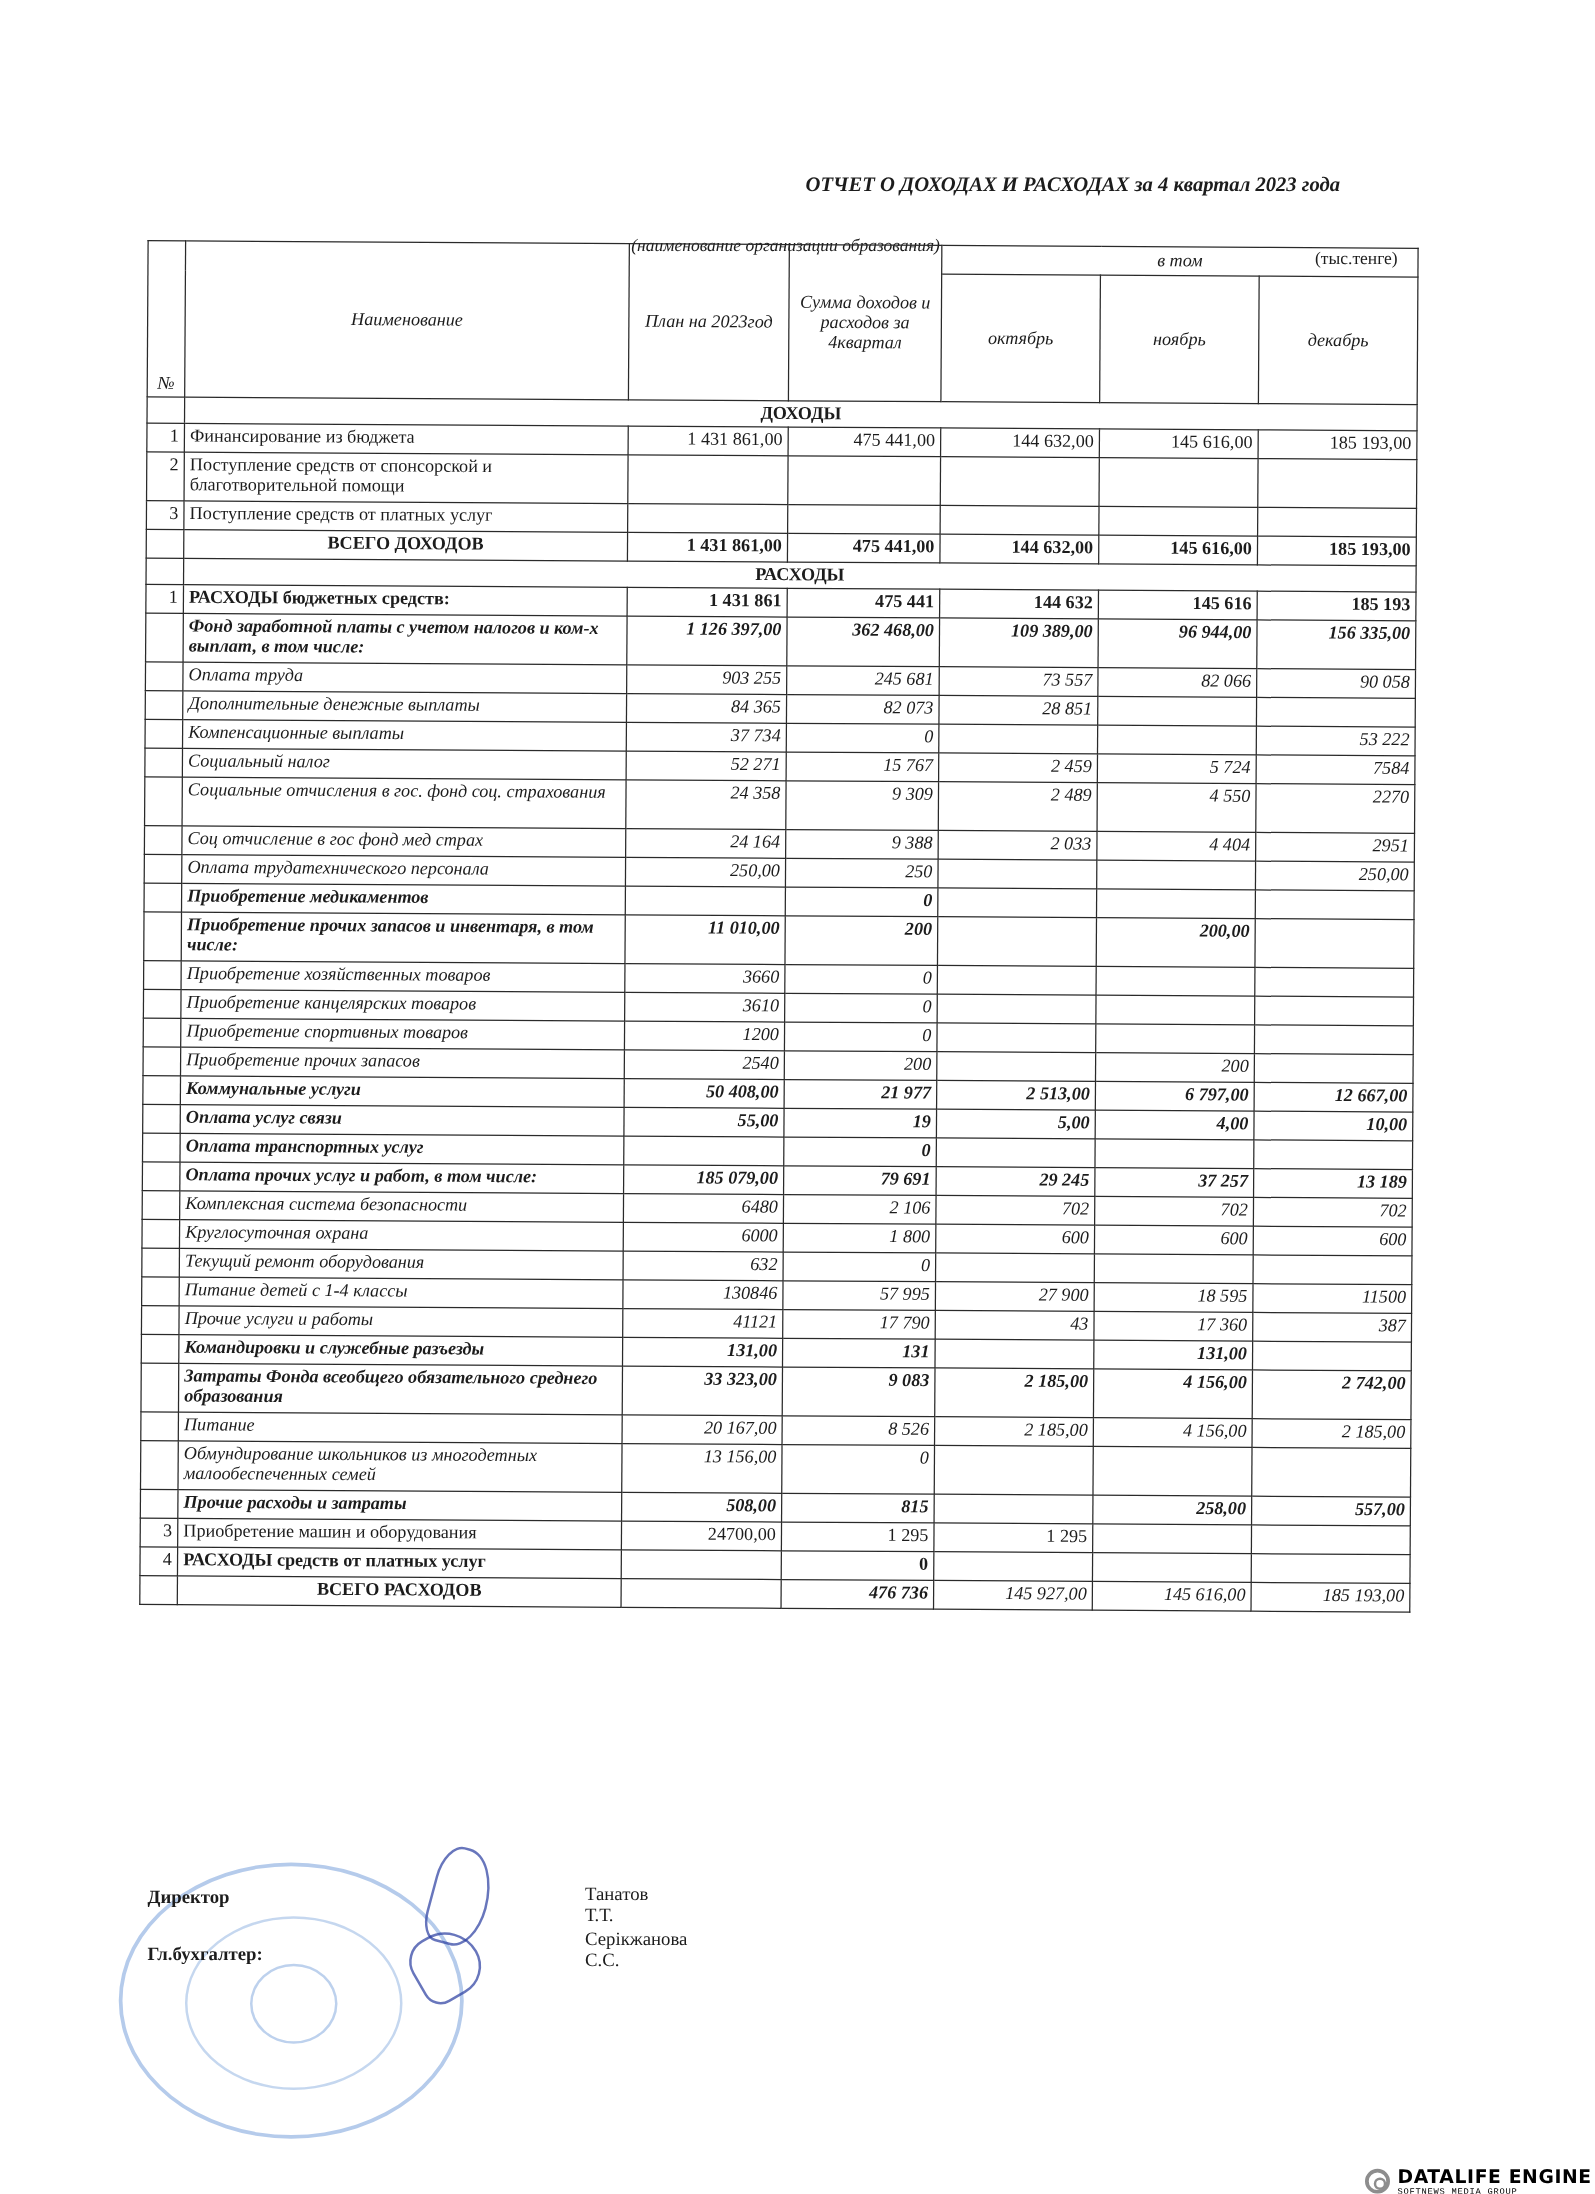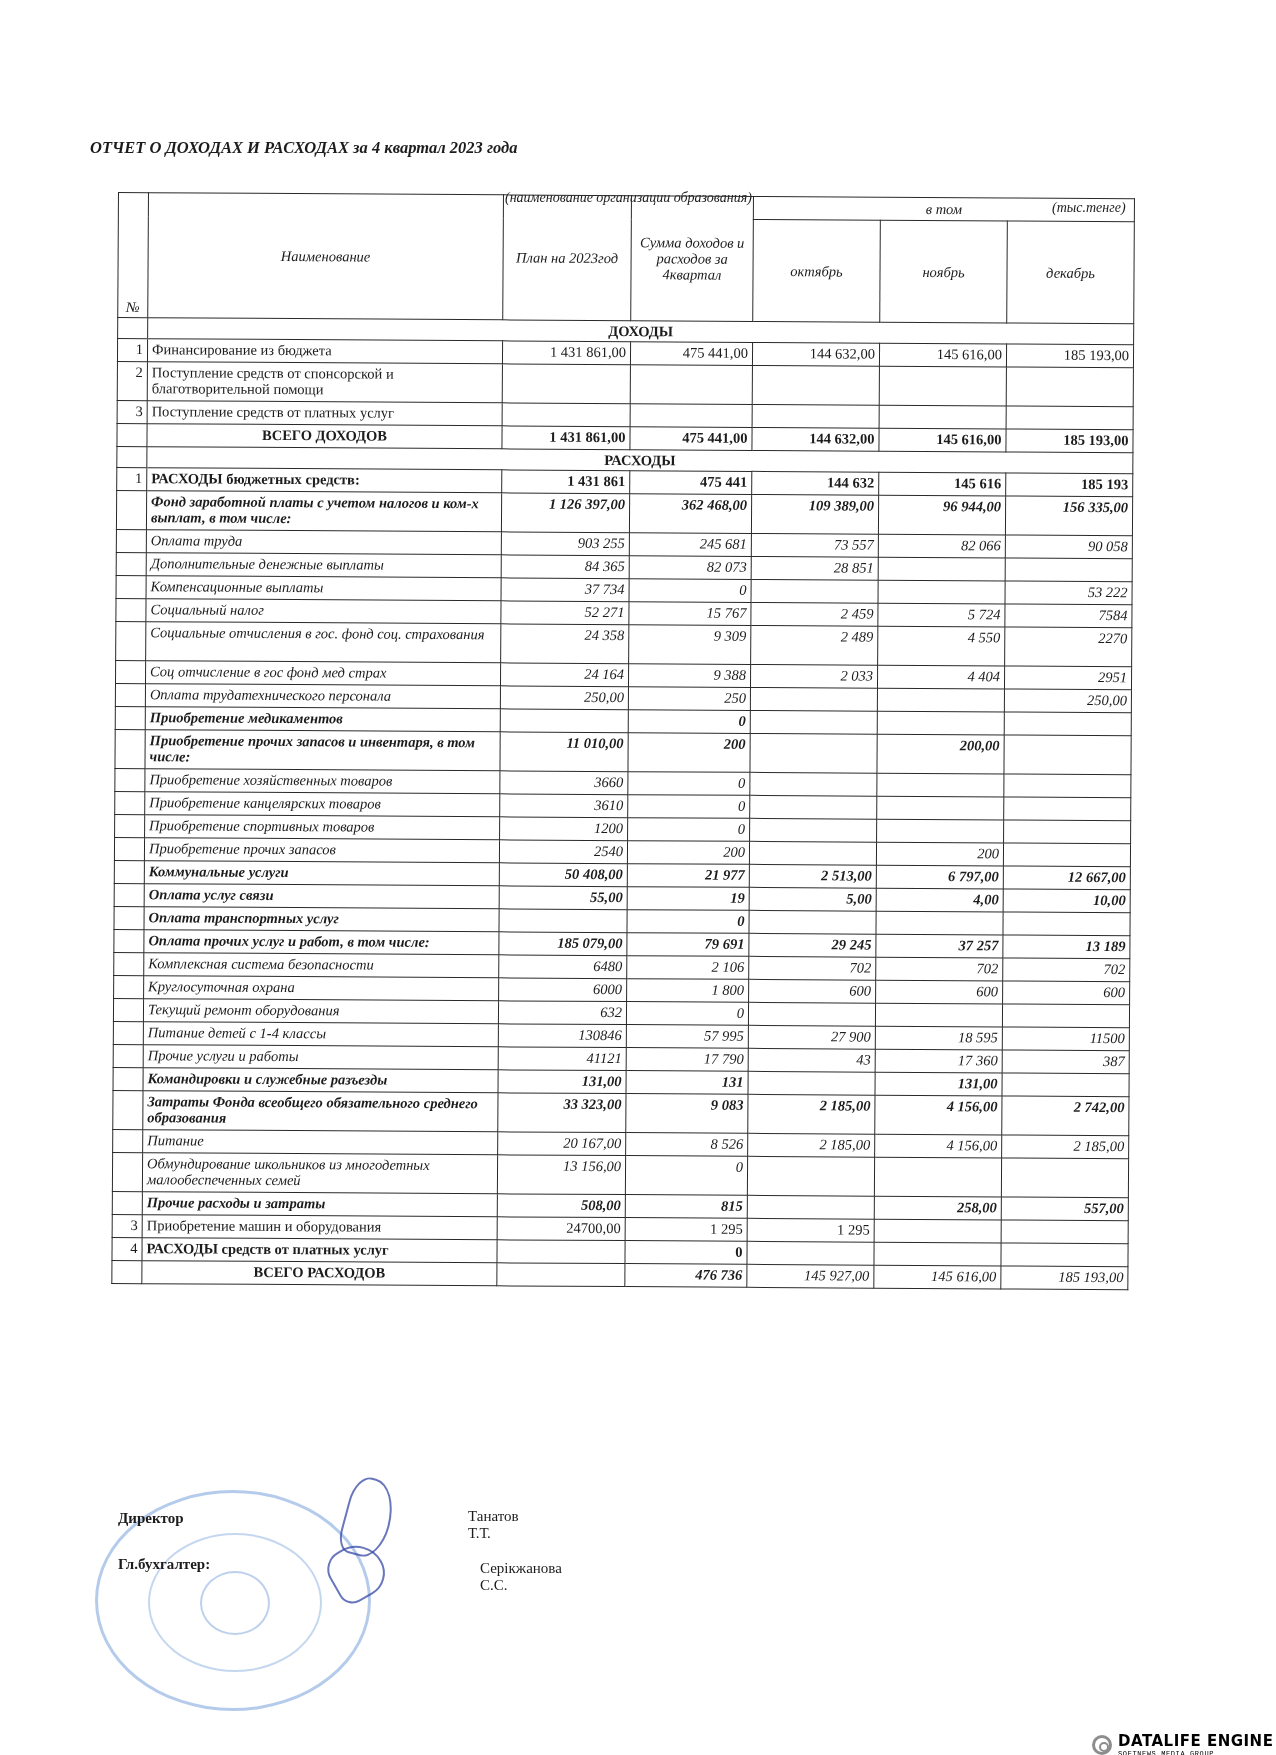--- a/index.html
+++ b/index.html
@@ -1,21 +1,21 @@
 <!DOCTYPE html>
 <html><head>
 <meta charset="utf-8">
 <style>
   html, body { margin: 0; padding: 0; background: #ffffff; }
   body { width: 1276px; height: 1755px; position: relative; overflow: hidden; font-family: "Liberation Serif", serif; color: #1c1c1c; }
-  .title-block { position: absolute; top: 138px; left: 0; width: 1028px; text-align: left; }
+  .title-block { position: absolute; top: 138px; left: 0; width: 1028px; text-align: right; padding-left: 44px; }
   .title { font-style: italic; font-weight: bold; font-size: 16.5px; line-height: 20px; margin-left: 90px; }
   .subtitle { font-style: italic; font-weight: bold; font-size: 16.5px; line-height: 20px; margin-left: 90px; }
   .org-caption { position: absolute; top: 190px; left: 505px; font-style: italic; font-size: 14px; }
-  .unit-caption { position: absolute; top: 200px; left: 1052px; font-style: italic; font-size: 14px; }
+  .unit-caption { position: absolute; top: 200px; left: 1052px; font-size: 14px; }
   table.report { position: absolute; top: 192px; left: 118px; width: 1016px; border-collapse: collapse; table-layout: fixed; transform: rotate(0.35deg); transform-origin: left top; }
   table.report td, table.report th { border: 1px solid #2a2a2a; padding: 2px 4px; font-size: 14.5px; line-height: 16px; vertical-align: top; }
   th { font-weight: normal; font-style: italic; text-align: center; vertical-align: middle !important; }
   th.big { font-size: 15px; }
   col.c-no { width: 30px; }
   col.c-name { width: 355px; }
   col.c-plan { width: 128px; }
   col.c-sum { width: 122px; }
   col.c-m { width: 127px; }
   col.c-m2 { width: 127px; }
@@ -418,21 +418,21 @@
   <div class="stamp-inner"></div>
   <div class="emblem"></div>
 </div>
 <div class="signature-scribble" style="top:1478px; left:345px; width:42px; height:75px; transform: rotate(15deg);"></div>
 <div class="signature-scribble" style="top:1545px; left:330px; width:50px; height:50px; transform: rotate(-30deg);"></div>
 
 <div class="signatures">
   <div class="sig-role" style="top:0; left:0;">Директор</div>
   <div class="sig-name" style="top:-2px; left:350px;">Танатов Т.Т.</div>
   <div class="sig-role" style="top:46px; left:0;">Гл.бухгалтер:</div>
-  <div class="sig-name" style="top:50px; left:350px;margin-left:12px;">Серікжанова С.С.</div>
+  <div class="sig-name" style="top:34px; left:350px;">Серікжанова С.С.</div>
 </div>
 
 <div class="watermark">
   <div class="wm-icon"></div>
   <div>
     <div class="wm-title">DATALIFE ENGINE</div>
     <div class="wm-sub">SOFTNEWS MEDIA GROUP</div>
   </div>
 </div>
 

